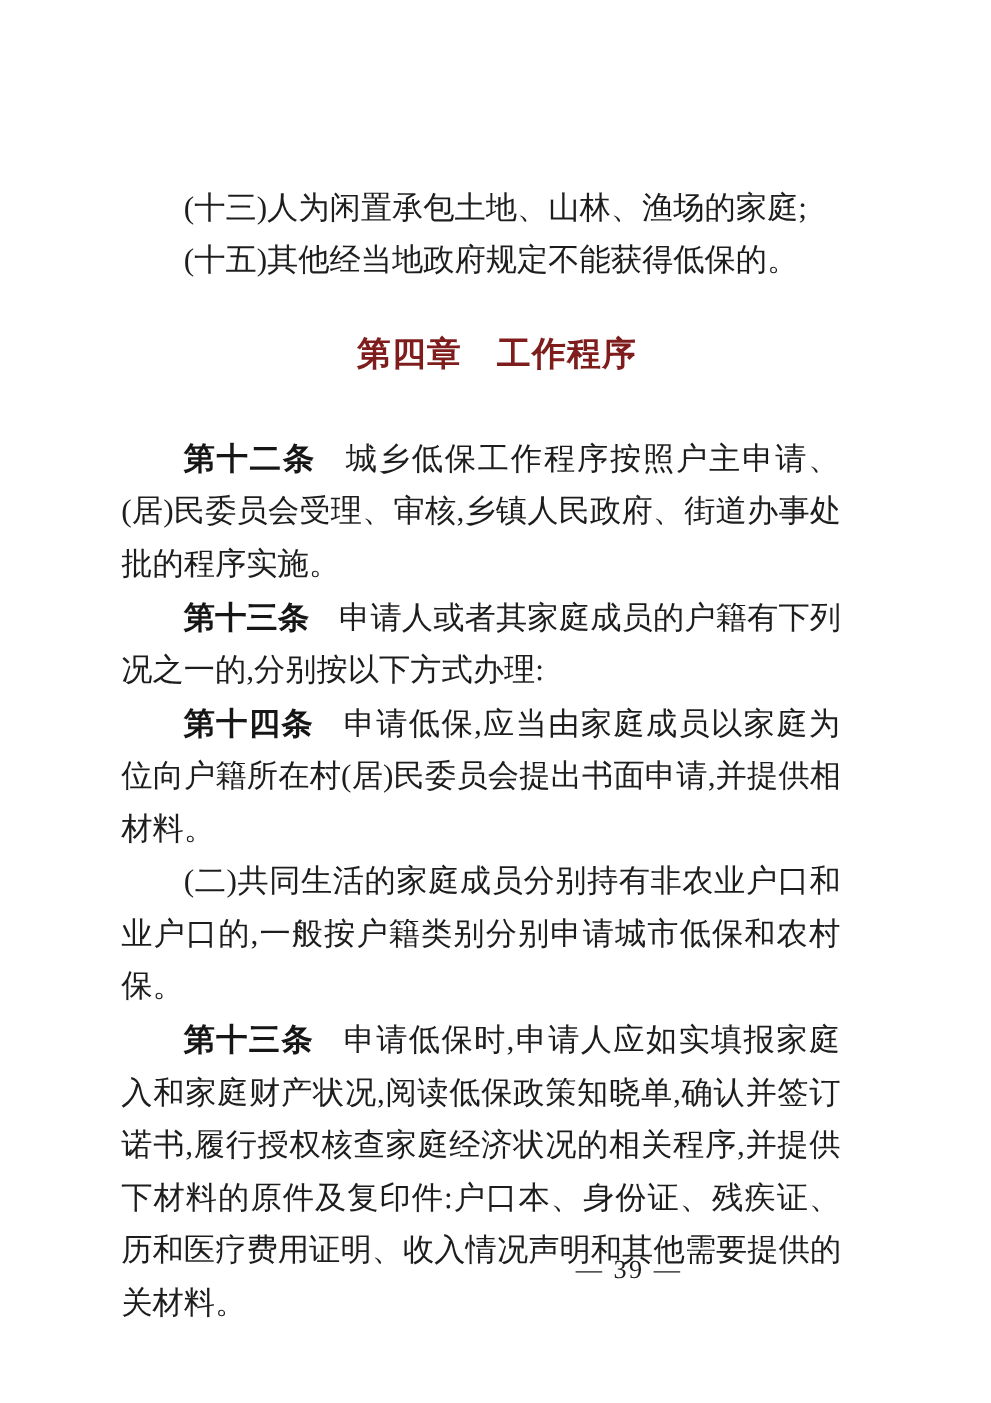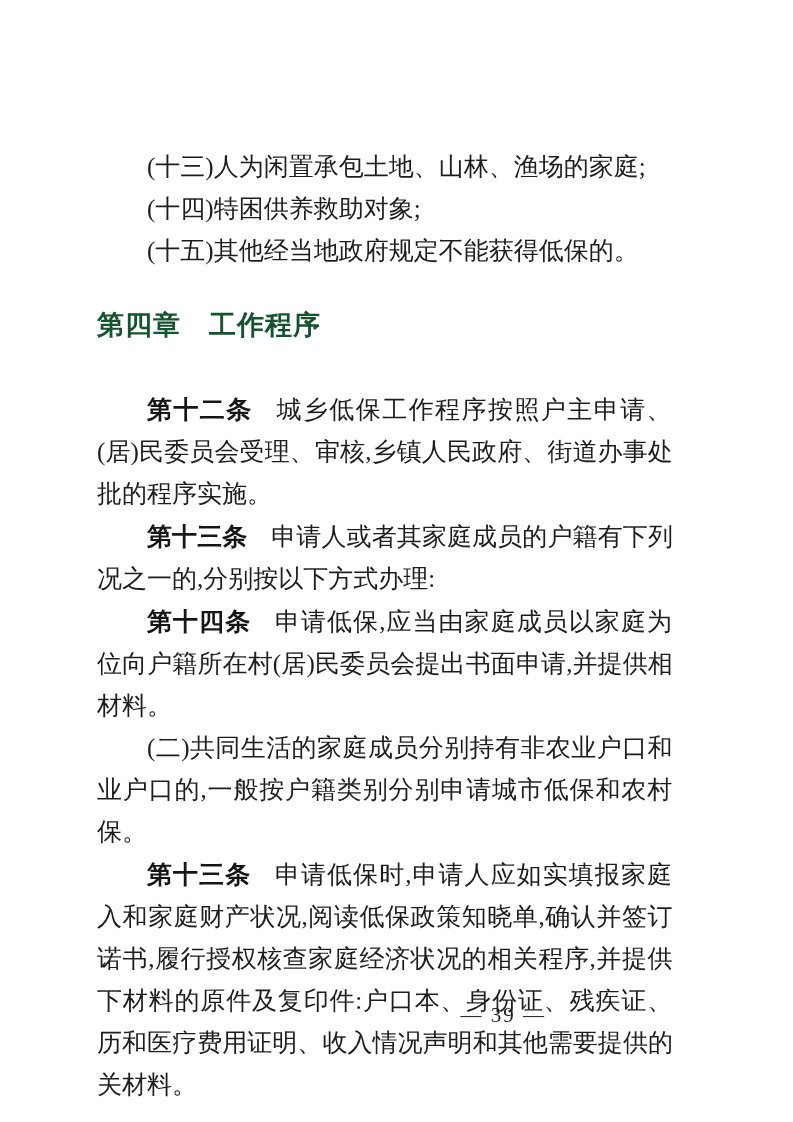--- a/index.html
+++ b/index.html
@@ -30,22 +30,23 @@
     text-align: justify;
     text-align-last: left;
   }
   .chapter-heading {
     margin: 36px 0 0 0;
     padding: 0;
     font-family: "Liberation Sans", "DejaVu Sans", sans-serif;
     font-weight: 700;
     font-size: 27px;
     line-height: 34px;
+    text-align: center;
     letter-spacing: 1px;
-    color: #14532d;
+    color: #7f1d1d;
   }
   .article-first {
     margin-top: 46px;
   }
   .article-term {
     font-family: "Liberation Sans", "DejaVu Sans", sans-serif;
     font-weight: 700;
     color: #161616;
     margin-right: 0.95em;
   }
@@ -60,21 +61,20 @@
     letter-spacing: 2px;
   }
 </style>
 </head>
 <body>
 
 <div class="doc-page">
   <div class="doc-content">
 
     <p class="para">(十三)人为闲置承包土地、山林、渔场的家庭;</p>
-    <p class="para">(十四)特困供养救助对象;</p>
     <p class="para">(十五)其他经当地政府规定不能获得低保的。</p>
 
     <h2 class="chapter-heading">第四章　工作程序</h2>
 
     <p class="para article-first"><b class="article-term">第十二条</b><span>城乡低保工作程序按照户主申请、村(居)民委员会受理、审核,乡镇人民政府、街道办事处审批的程序实施。</span></p>
 
     <p class="para"><b class="article-term">第十三条</b><span>申请人或者其家庭成员的户籍有下列情况之一的,分别按以下方式办理:</span></p>
 
 
     <p class="para"><b class="article-term">第十四条</b><span>申请低保,应当由家庭成员以家庭为单位向户籍所在村(居)民委员会提出书面申请,并提供相关材料。</span></p>

